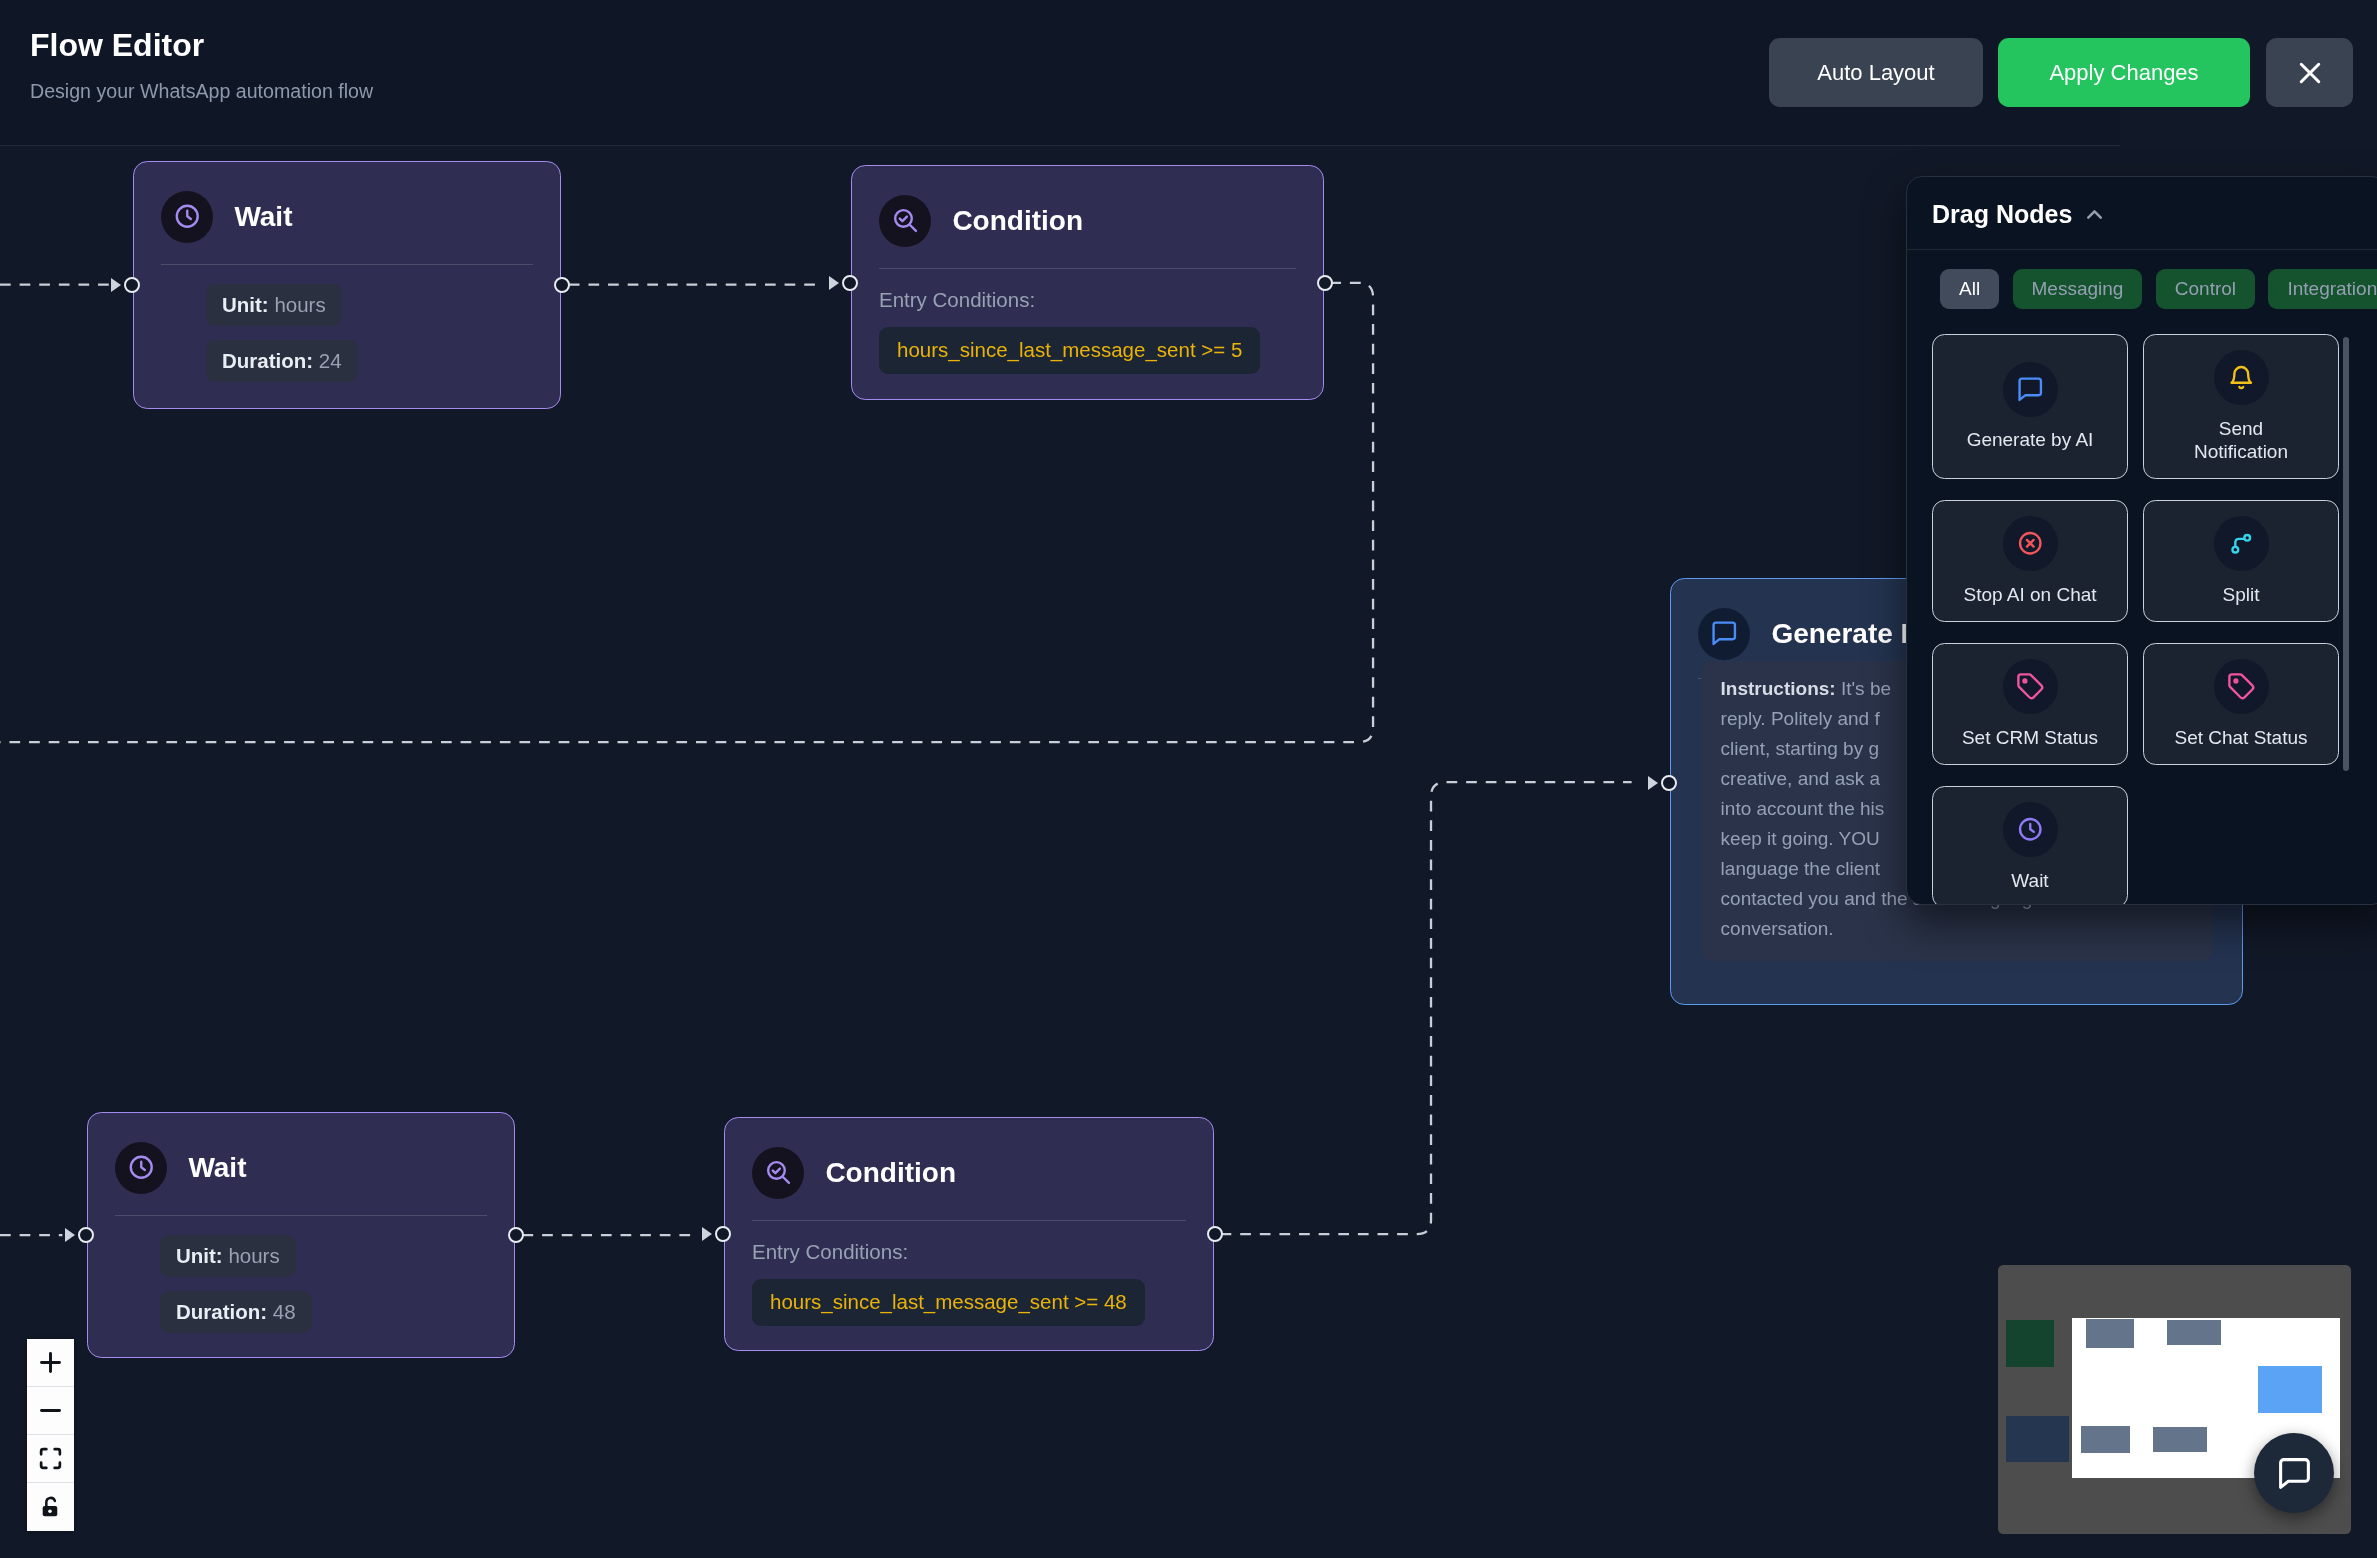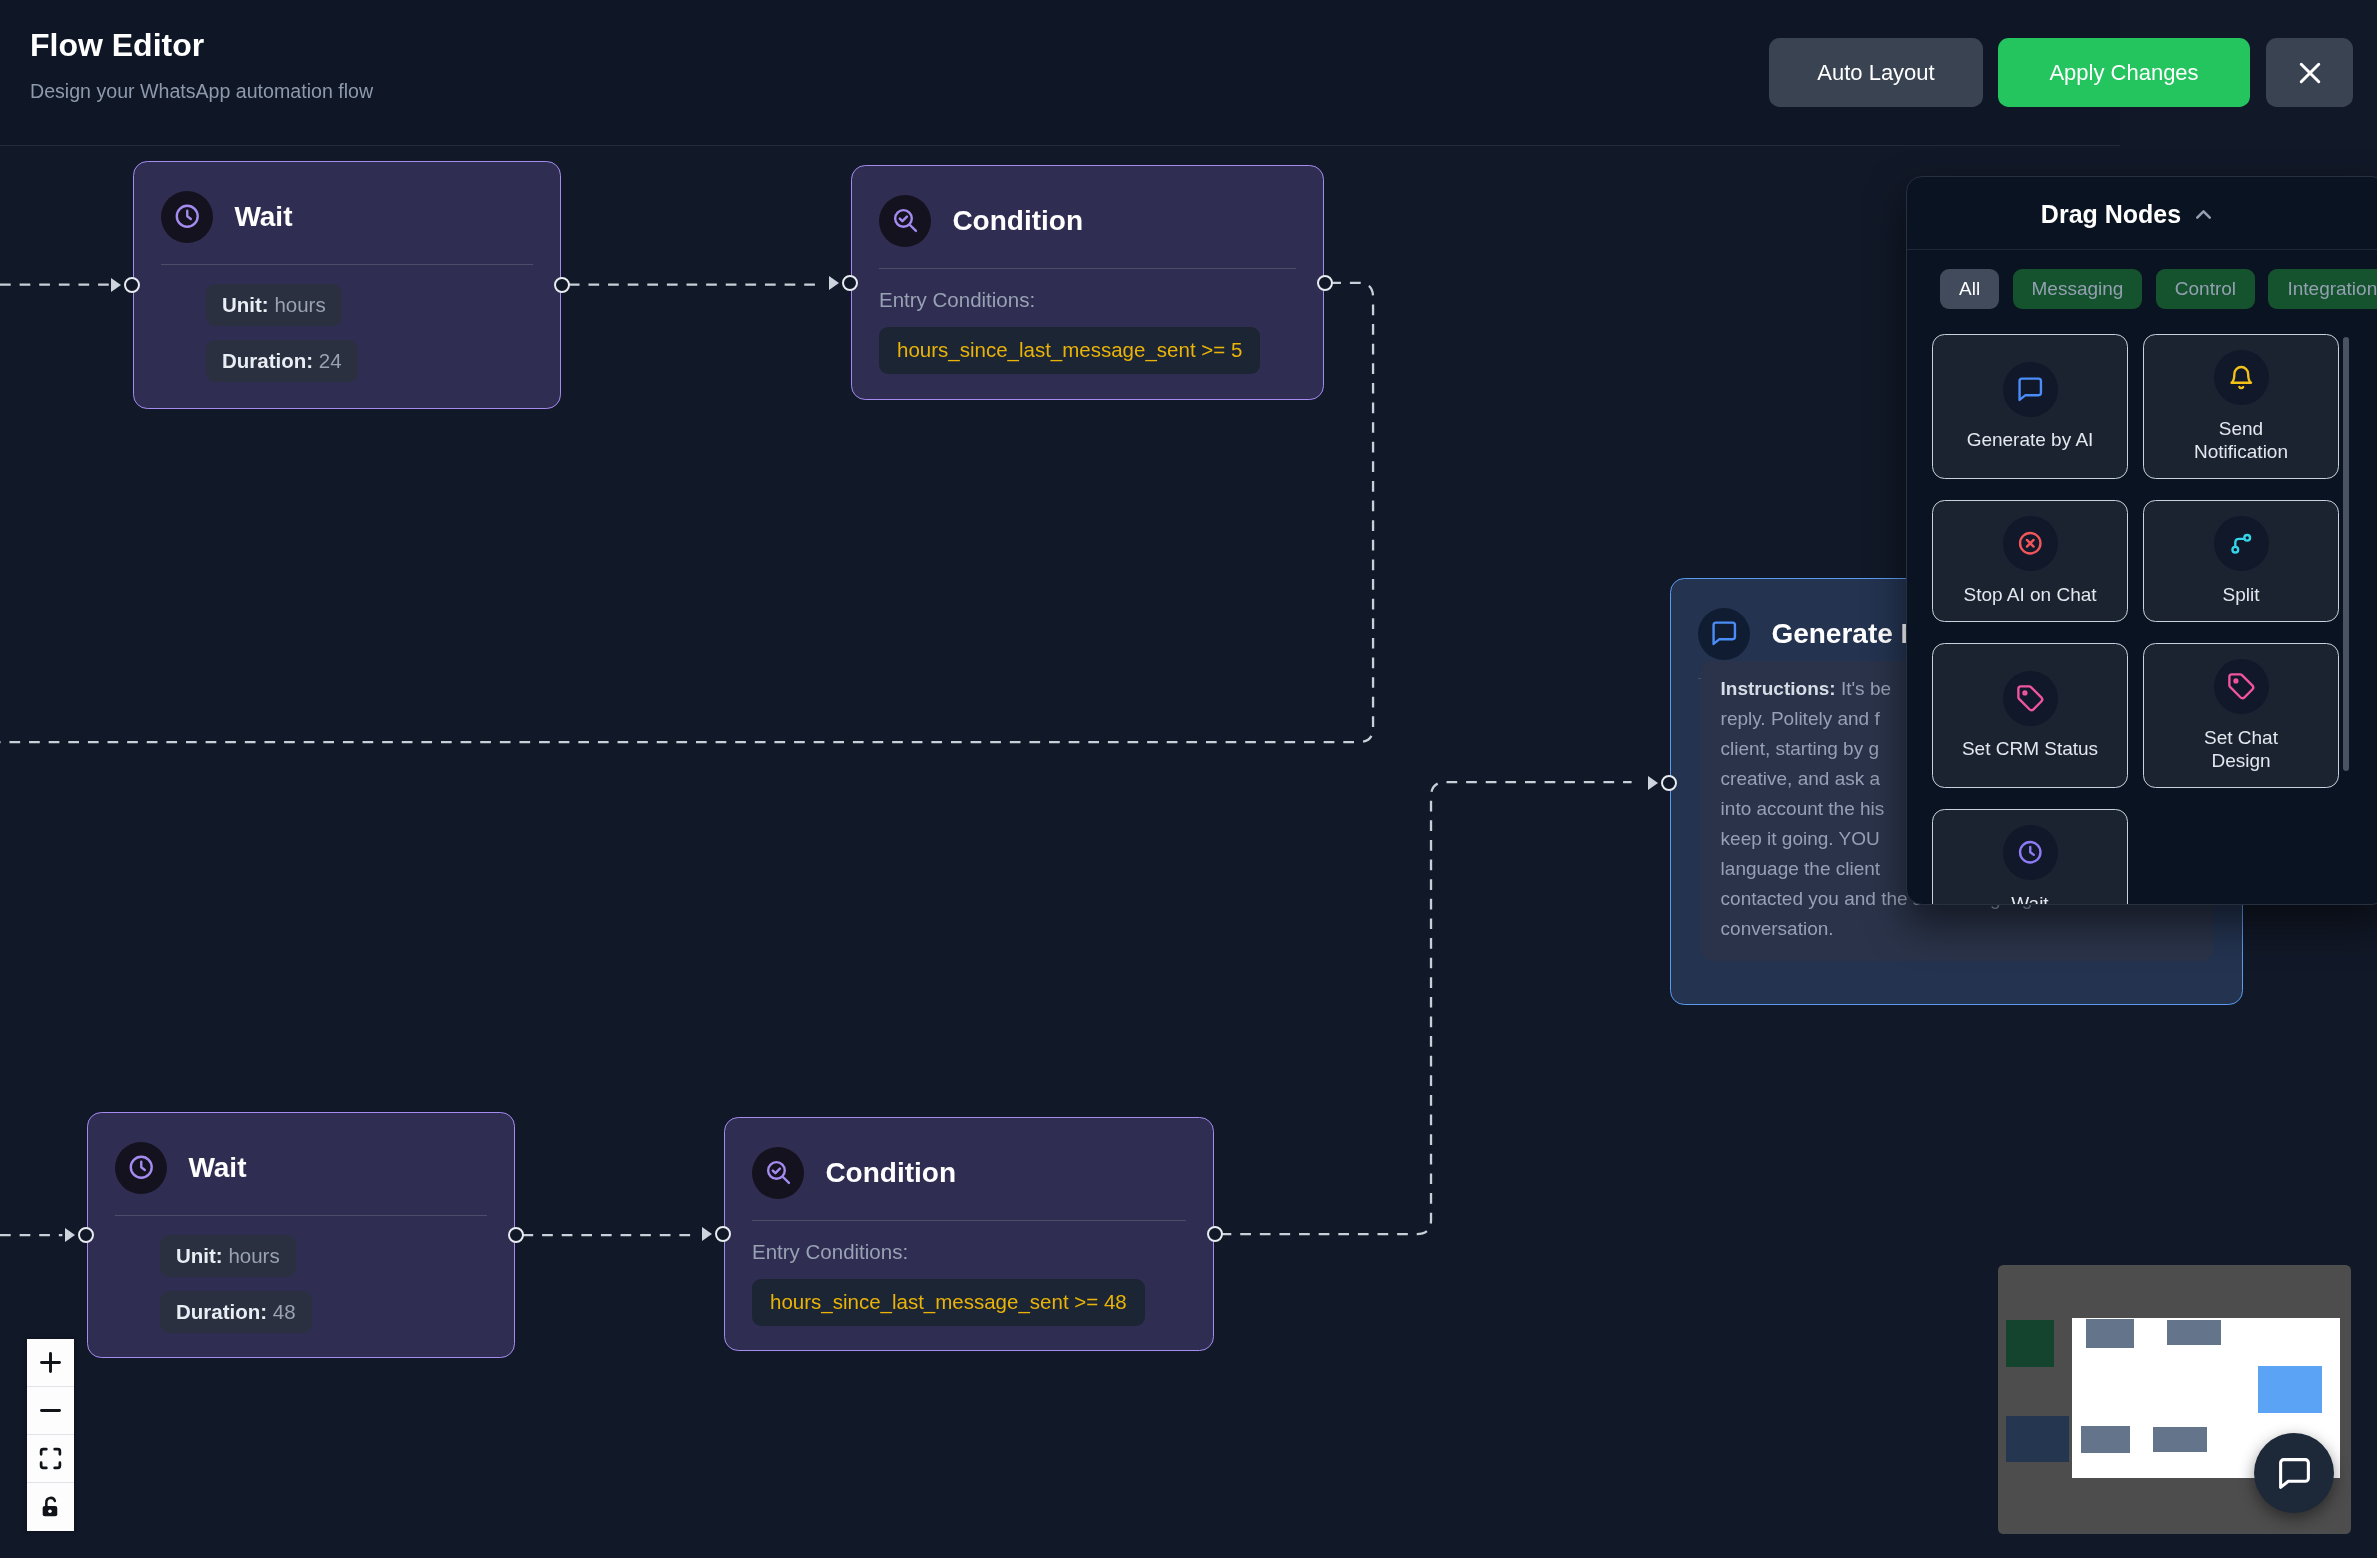--- a/index.html
+++ b/index.html
@@ -48,21 +48,21 @@
           background:#111827;box-sizing:border-box;z-index:4;}
   .handle.in{left:-9.8px;top:50%;transform:translateY(-50%);}
   .handle.out{right:-9.8px;top:50%;transform:translateY(-50%);}
   .handle.in::before{content:"";position:absolute;left:-15px;top:50%;transform:translateY(-50%);
           border-top:7.1px solid transparent;border-bottom:7.1px solid transparent;border-left:10.7px solid #cdd4de;}
 
   
   #panel{position:absolute;left:1906px;top:176px;width:482px;height:729px;background:#0a1322;
          border:0.9px solid #26303f;border-radius:16px;padding:23px 25px;box-sizing:border-box;
          overflow:hidden;z-index:10;box-shadow:0 19.6px 39px rgba(0,0,0,.5);}
-  .panel-head{display:flex;align-items:center;justify-content:center;padding-bottom:19.6px;gap:10px;}
+  .panel-head{display:flex;align-items:center;justify-content:flex-start;padding-bottom:19.6px;gap:10px;}
   .panel-title{font-size:25px;font-weight:bold;color:#ffffff;}
   .panel-hr{border-top:0.9px solid #1e2936;margin:0 -25px;}
   .tabs{display:flex;gap:13.4px;margin-top:19.6px;margin-left:8px;}
   .tab{border-radius:9px;padding:9px 19px;font-size:19px;color:#94a0b2;background:#14532d;
        white-space:nowrap;cursor:pointer;}
   .tab.active{background:#414b5c;color:#ffffff;}
   #card-grid{display:grid;grid-template-columns:196px 196px;column-gap:15px;row-gap:21.4px;margin-top:25px;}
   .card{background:#1b2330;border:1.3px solid #c9d1dc;border-radius:12.5px;display:flex;
         flex-direction:column;align-items:center;justify-content:center;gap:11.6px;
         padding:15px 7.1px;box-sizing:border-box;cursor:grab;}
@@ -274,21 +274,21 @@
           </span>
           <span class="clabel">Set CRM Status</span>
         </div>
         <div class="card">
           <span class="cicon">
             <svg width="28.5" height="28.5" viewBox="0 0 24 24" fill="none" stroke="#f154a0" stroke-width="2" stroke-linecap="round" stroke-linejoin="round">
               <path d="M12.59 2.59A2 2 0 0 0 11.17 2H4a2 2 0 0 0-2 2v7.17c0 .53.21 1.04.59 1.42l8.7 8.7a2.43 2.43 0 0 0 3.42 0l6.58-6.58a2.43 2.43 0 0 0 0-3.42z"></path>
               <circle cx="7.5" cy="7.5" r="1.2"></circle>
             </svg>
           </span>
-          <span class="clabel">Set Chat Design</span>
+          <span class="clabel">Set Chat Status</span>
         </div>
         <div class="card">
           <span class="cicon">
             <svg width="28.5" height="28.5" viewBox="0 0 24 24" fill="none" stroke="#8f7bf7" stroke-width="2" stroke-linecap="round" stroke-linejoin="round">
               <circle cx="12" cy="12" r="8.6"></circle>
               <path d="M12 7.5V12l3 2.2"></path>
             </svg>
           </span>
           <span class="clabel">Wait</span>
         </div>

